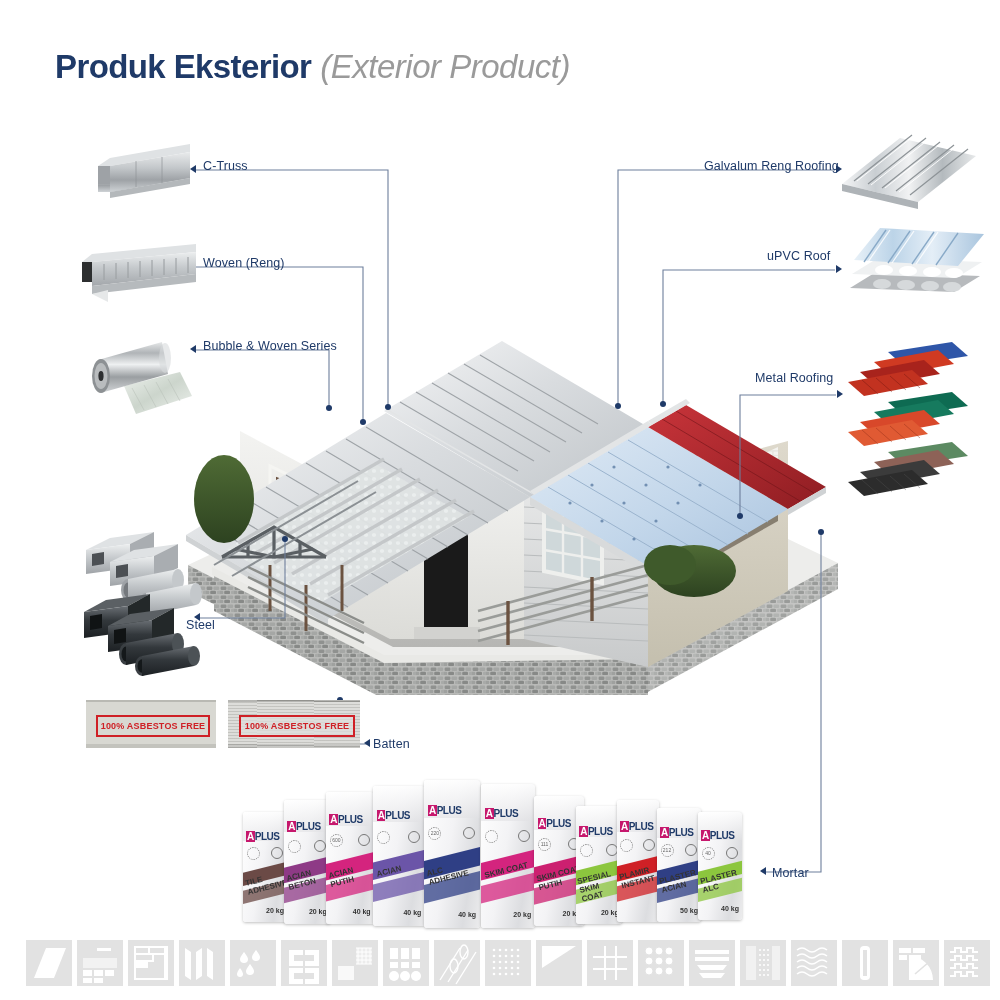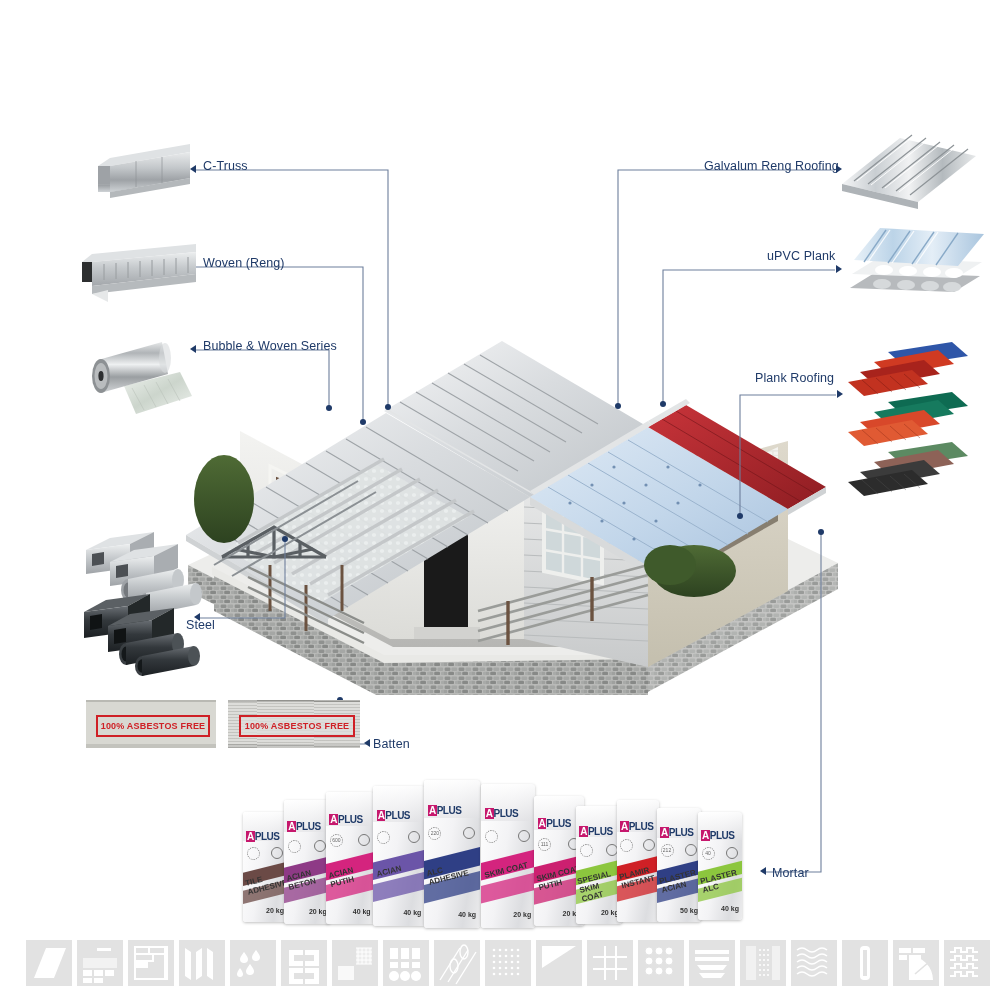--- a/index.html
+++ b/index.html
@@ -64,20 +64,23 @@
   .tile{position:absolute;bottom:14px;width:46px;height:46px;}
 
   
   #house{position:absolute;left:178px;top:235px;width:660px;height:460px;}
 </style>
 </head>
 <body>
 
 <div id="stage">
 
+  <div class="title-wrap">
+    <span class="title-main">Produk Eksterior</span><span class="title-sub">(Exterior Product)</span>
+  </div>
 
   <svg id="house" viewBox="0 0 660 460">
     <defs>
       <linearGradient id="gMetalRoof" x1="0" y1="0" x2="1" y2="1">
         <stop offset="0%" stop-color="#f4f5f6"></stop>
         <stop offset="45%" stop-color="#d9dcdf"></stop>
         <stop offset="100%" stop-color="#bfc4c8"></stop>
       </linearGradient>
       <linearGradient id="gBlueRoof" x1="0" y1="0" x2="1" y2="1">
         <stop offset="0%" stop-color="#dfeaf5"></stop>
@@ -353,22 +356,22 @@
   <div class="dot" style="left:660px;top:401px"></div>
   <div class="dot" style="left:737px;top:513px"></div>
   <div class="dot" style="left:818px;top:529px"></div>
 
   <div class="label" style="left:203px;top:159px">C-Truss</div>
   <div class="label" style="left:203px;top:256px">Woven (Reng)</div>
   <div class="label" style="left:203px;top:339px">Bubble &amp; Woven Series</div>
   <div class="label" style="left:186px;top:618px">Steel</div>
   <div class="label" style="left:373px;top:737px">Batten</div>
   <div class="label" style="left:704px;top:159px">Galvalum Reng Roofing</div>
-  <div class="label" style="left:767px;top:249px">uPVC Plank</div>
-  <div class="label" style="left:755px;top:371px">Plank Roofing</div>
+  <div class="label" style="left:767px;top:249px">uPVC Roof</div>
+  <div class="label" style="left:755px;top:371px">Metal Roofing</div>
   <div class="label" style="left:772px;top:866px">Mortar</div>
 
   <svg class="art" style="left:92px;top:136px;width:105px;height:72px" viewBox="0 0 105 72">
     <defs>
       <linearGradient id="galv1" x1="0" y1="0" x2="0" y2="1">
         <stop offset="0%" stop-color="#e9ebec"></stop>
           <stop offset="40%" stop-color="#c3c7ca"></stop>
         <stop offset="70%" stop-color="#9ea2a6"></stop>
           <stop offset="100%" stop-color="#cfd3d6"></stop>
       </linearGradient>

